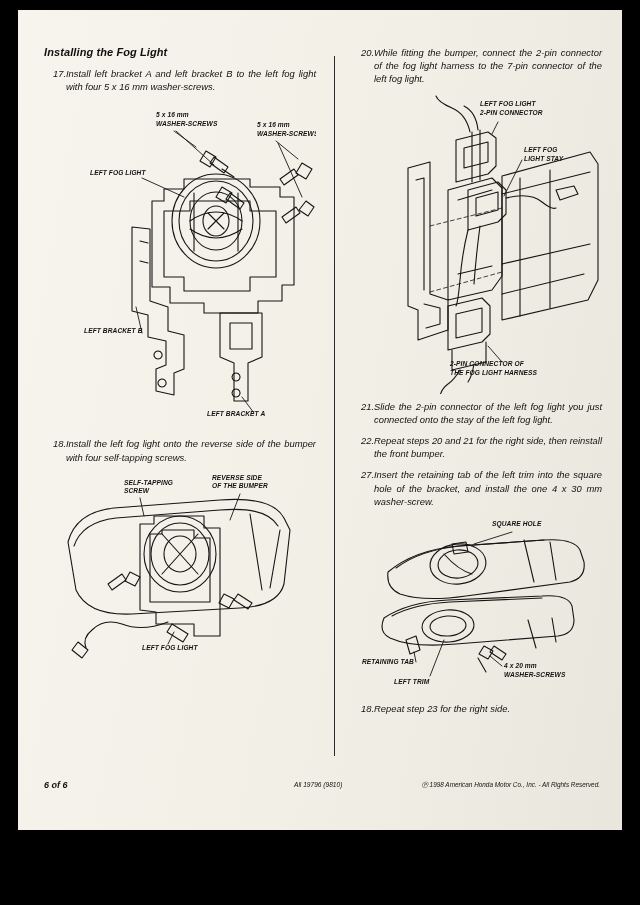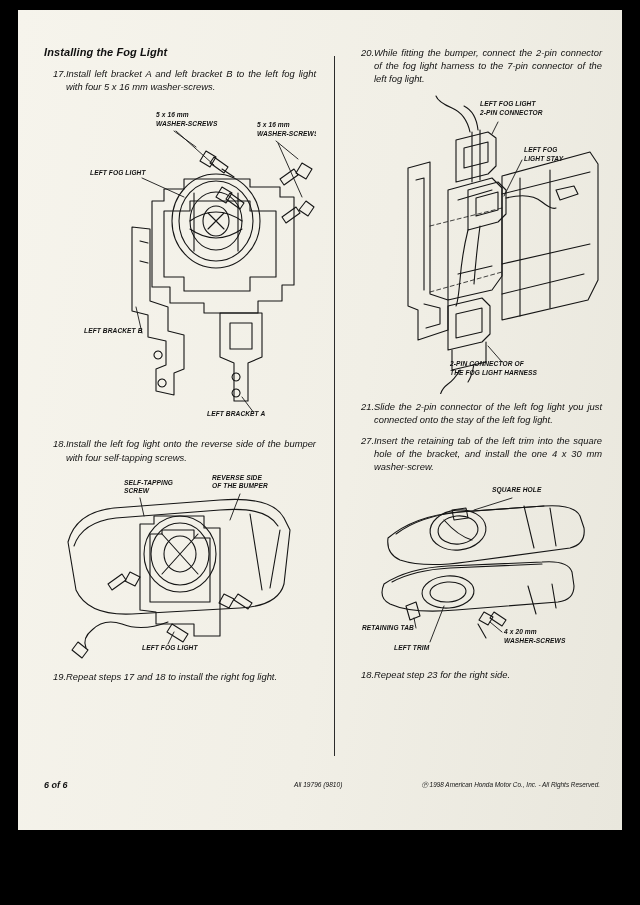--- a/index.html
+++ b/index.html
@@ -242,24 +242,20 @@
               <g>
                 <text class="lbl" x="80" y="13">SELF-TAPPING</text>
                 <text class="lbl" x="80" y="21">SCREW</text>
                 <text class="lbl" x="168" y="8">REVERSE SIDE</text>
                 <text class="lbl" x="168" y="16">OF THE BUMPER</text>
                 <text class="lbl" x="98" y="178">LEFT FOG LIGHT</text>
               </g>
             </svg>
           </div>
 
-          <div class="step">
-            <div class="num">19.</div>
-            <div class="txt">Repeat steps 17 and 18 to install the right fog light.</div>
-          </div>
 
         </div>
 
         <div class="col-right">
 
           <div class="step">
             <div class="num">20.</div>
             <div class="txt">While fitting the bumper, connect the 2-pin connector of the fog light harness to the 7-pin connector of the left fog light.</div>
           </div>
 
@@ -314,20 +310,24 @@
                 <text class="lbl" x="98" y="281">THE FOG LIGHT HARNESS</text>
               </g>
             </svg>
           </div>
 
           <div class="step">
             <div class="num">21.</div>
             <div class="txt">Slide the 2-pin connector of the left fog light you just connected onto the stay of the left fog light.</div>
           </div>
 
+          <div class="step">
+            <div class="num">22.</div>
+            <div class="txt">Repeat steps 20 and 21 for the right side, then reinstall the front bumper.</div>
+          </div>
 
           <div class="step">
             <div class="num">27.</div>
             <div class="txt">Insert the retaining tab of the left trim into the square hole of the bracket, and install the one 4 x 30 mm washer-screw.</div>
           </div>
 
           <div class="fig">
             <svg width="250" height="180" viewBox="0 0 250 180">
               <g fill="none" stroke="#151515" stroke-width="1.1" stroke-linejoin="round" stroke-linecap="round">
 

